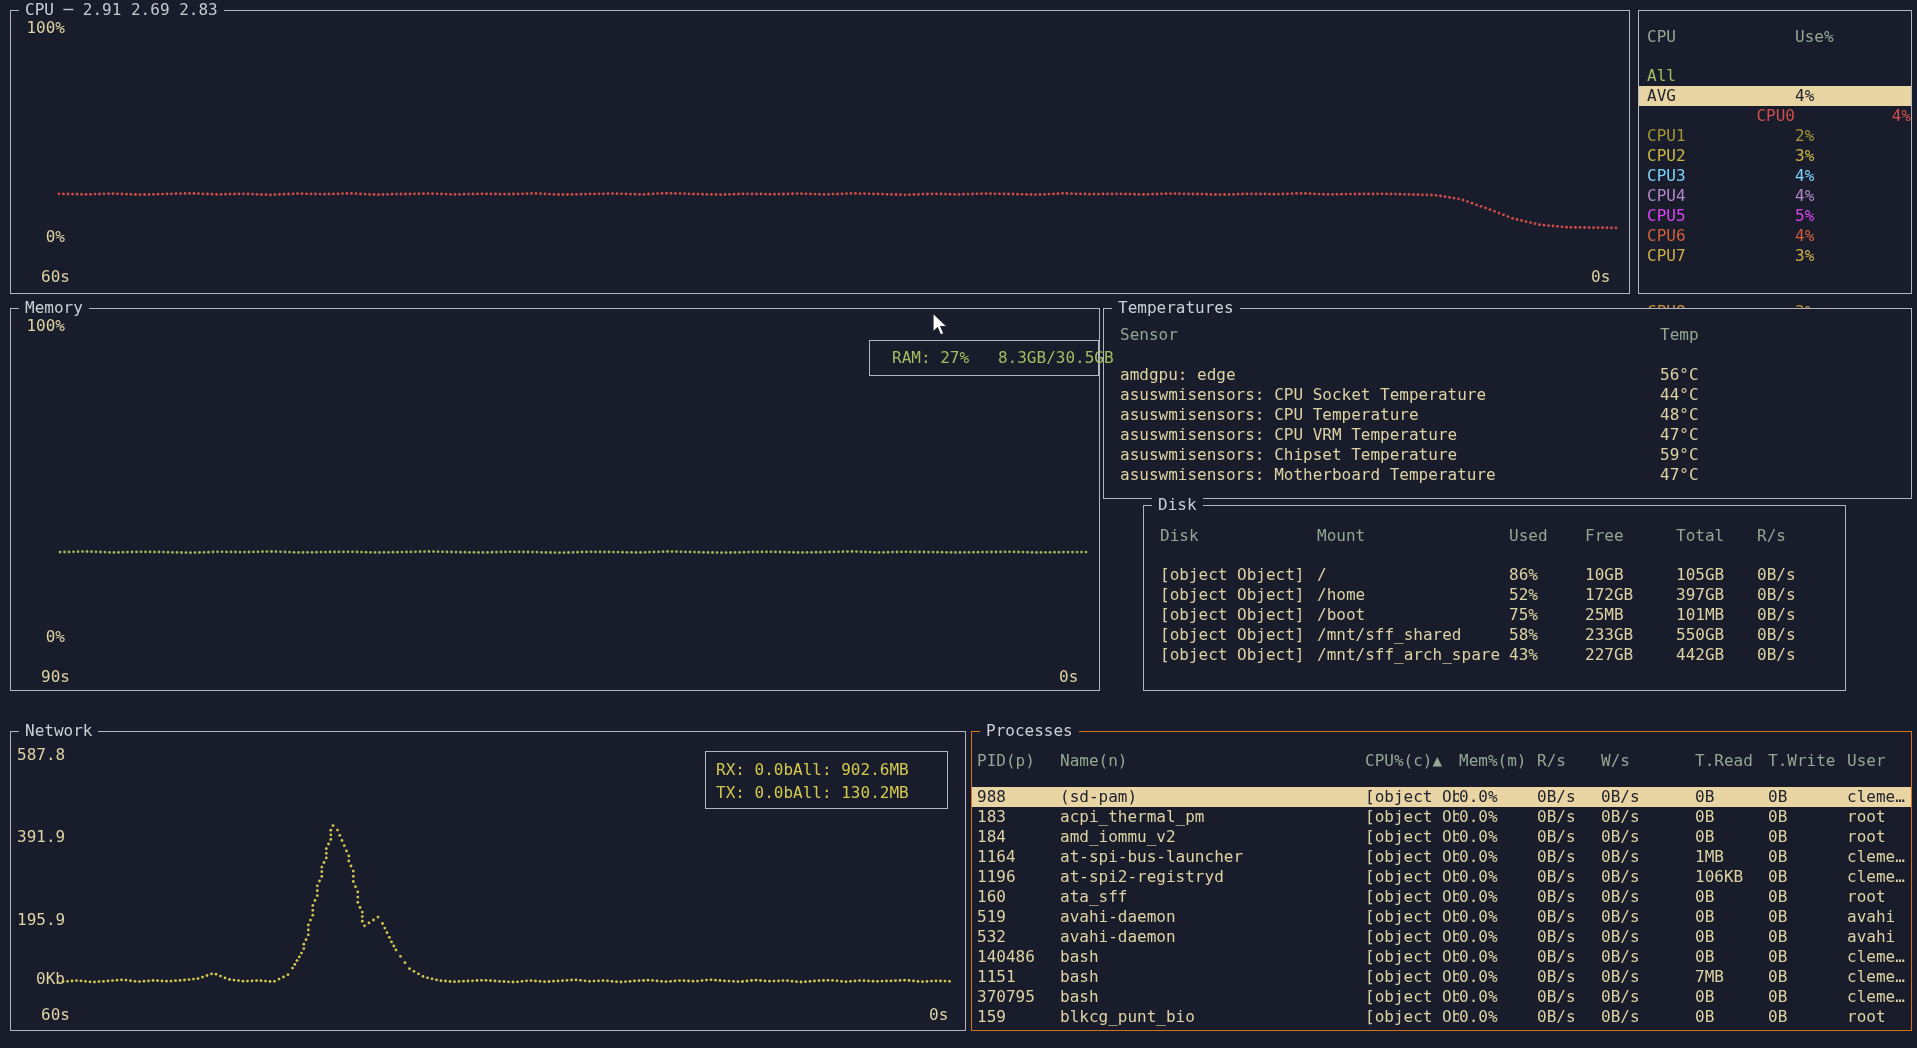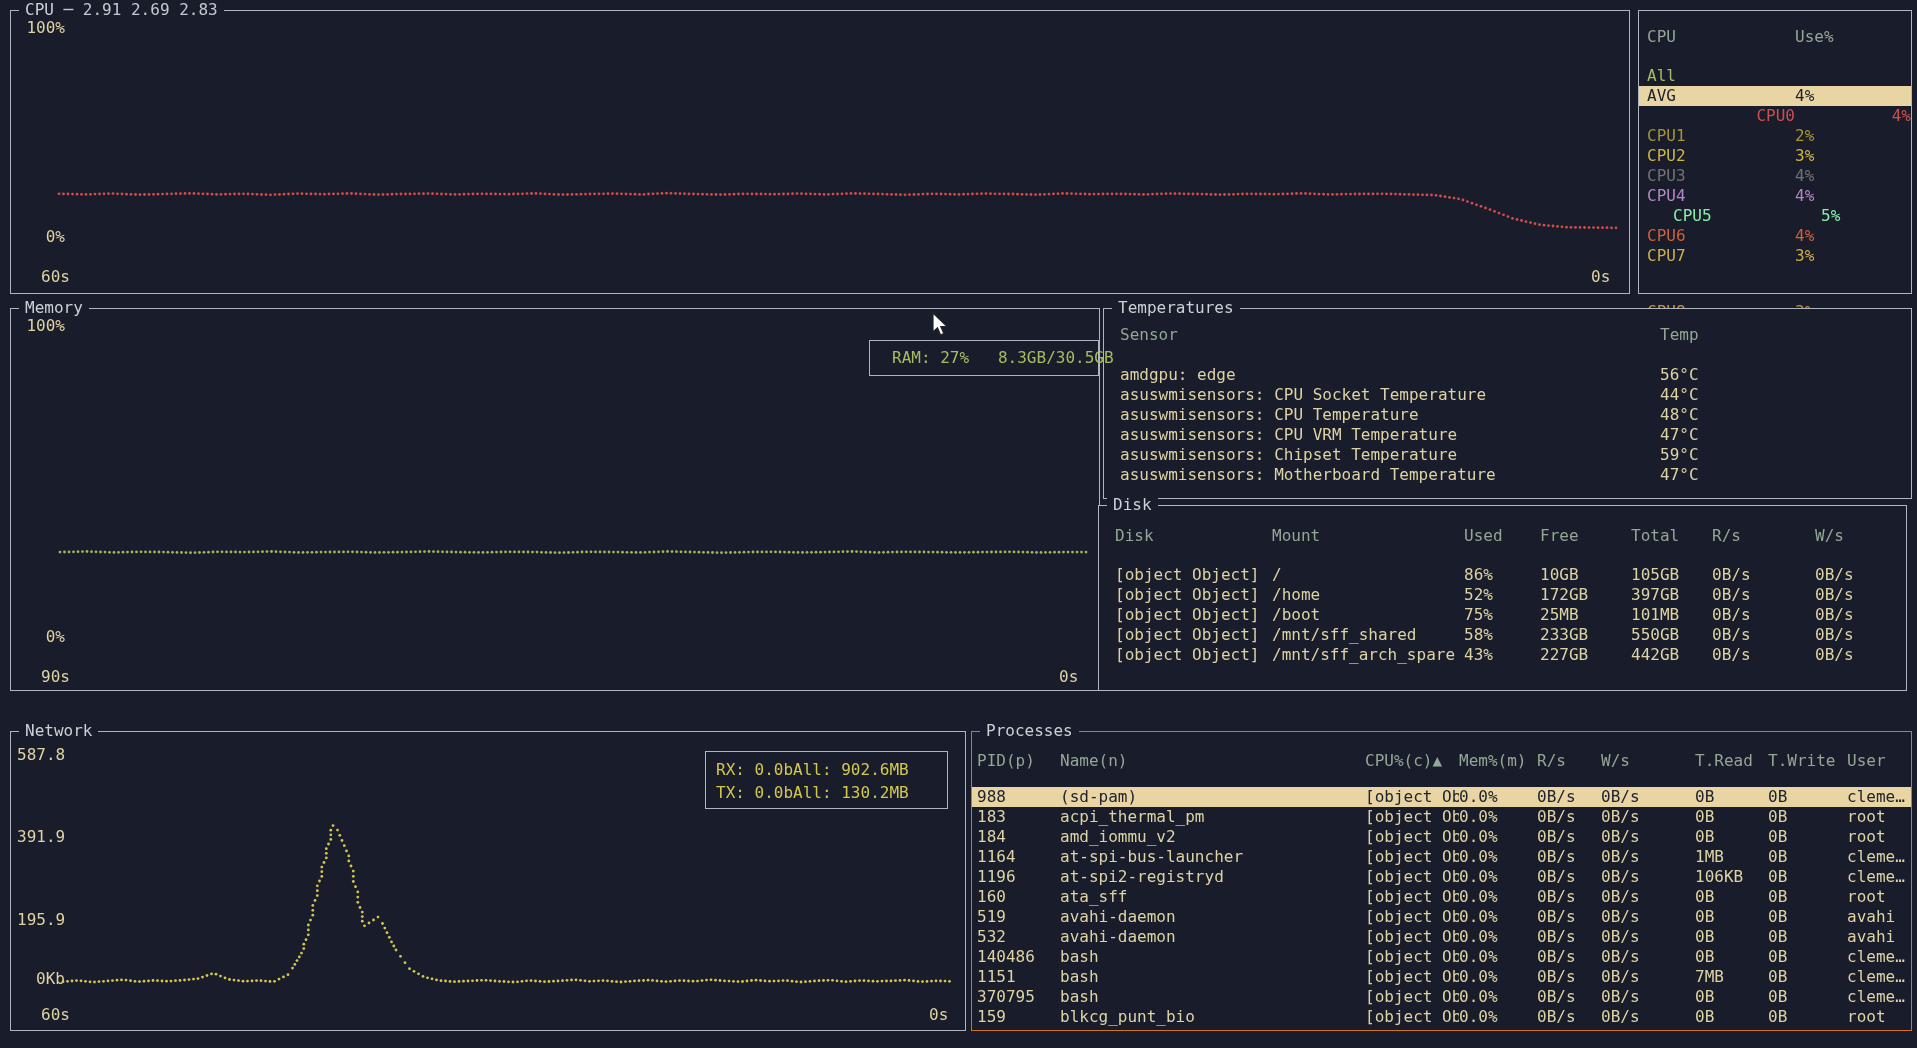--- a/index.html
+++ b/index.html
@@ -410,29 +410,29 @@
         <span class="cell">4%</span>
       </div>
       <div class="grid g-cpul" style="color: rgb(165, 149, 55);">
         <span class="cell">CPU1</span>
         <span class="cell">2%</span>
       </div>
       <div class="grid g-cpul" style="color: rgb(205, 183, 68);">
         <span class="cell">CPU2</span>
         <span class="cell">3%</span>
       </div>
-      <div class="grid g-cpul" style="color: #737373;">
+      <div class="grid g-cpul" style="color: #7dd3fc;">
         <span class="cell">CPU3</span>
         <span class="cell">4%</span>
       </div>
       <div class="grid g-cpul" style="color: rgb(180, 135, 201);">
         <span class="cell">CPU4</span>
         <span class="cell">4%</span>
       </div>
-      <div class="grid g-cpul" style="color: #86efac; margin-left: 26px;">
+      <div class="grid g-cpul" style="color: #d946ef;">
         <span class="cell">CPU5</span>
         <span class="cell">5%</span>
       </div>
       <div class="grid g-cpul" style="color: rgb(210, 96, 58);">
         <span class="cell">CPU6</span>
         <span class="cell">4%</span>
       </div>
       <div class="grid g-cpul" style="color: rgb(207, 174, 74);">
         <span class="cell">CPU7</span>
         <span class="cell">3%</span>
@@ -712,21 +712,21 @@
         <span class="cell">asuswmisensors: Chipset Temperature</span>
         <span class="cell">59°C</span>
       </div>
       <div class="grid g-temp">
         <span class="cell">asuswmisensors: Motherboard Temperature</span>
         <span class="cell">47°C</span>
       </div>
     </div>
 </div>
 
-<div class="panel" style="left:1098px;top:505px;width:809px;height:186px">
+<div class="panel" style="left:1143px;top:505px;width:703px;height:186px">
   <div class="ptitle"><span>Disk</span></div>
   <div class="grid g-disk hdr" style="top:20px">
     <span class="cell">Disk</span>
     <span class="cell">Mount</span>
     <span class="cell">Used</span>
     <span class="cell">Free</span>
     <span class="cell">Total</span>
     <span class="cell">R/s</span>
     <span class="cell">W/s</span>
   </div>

